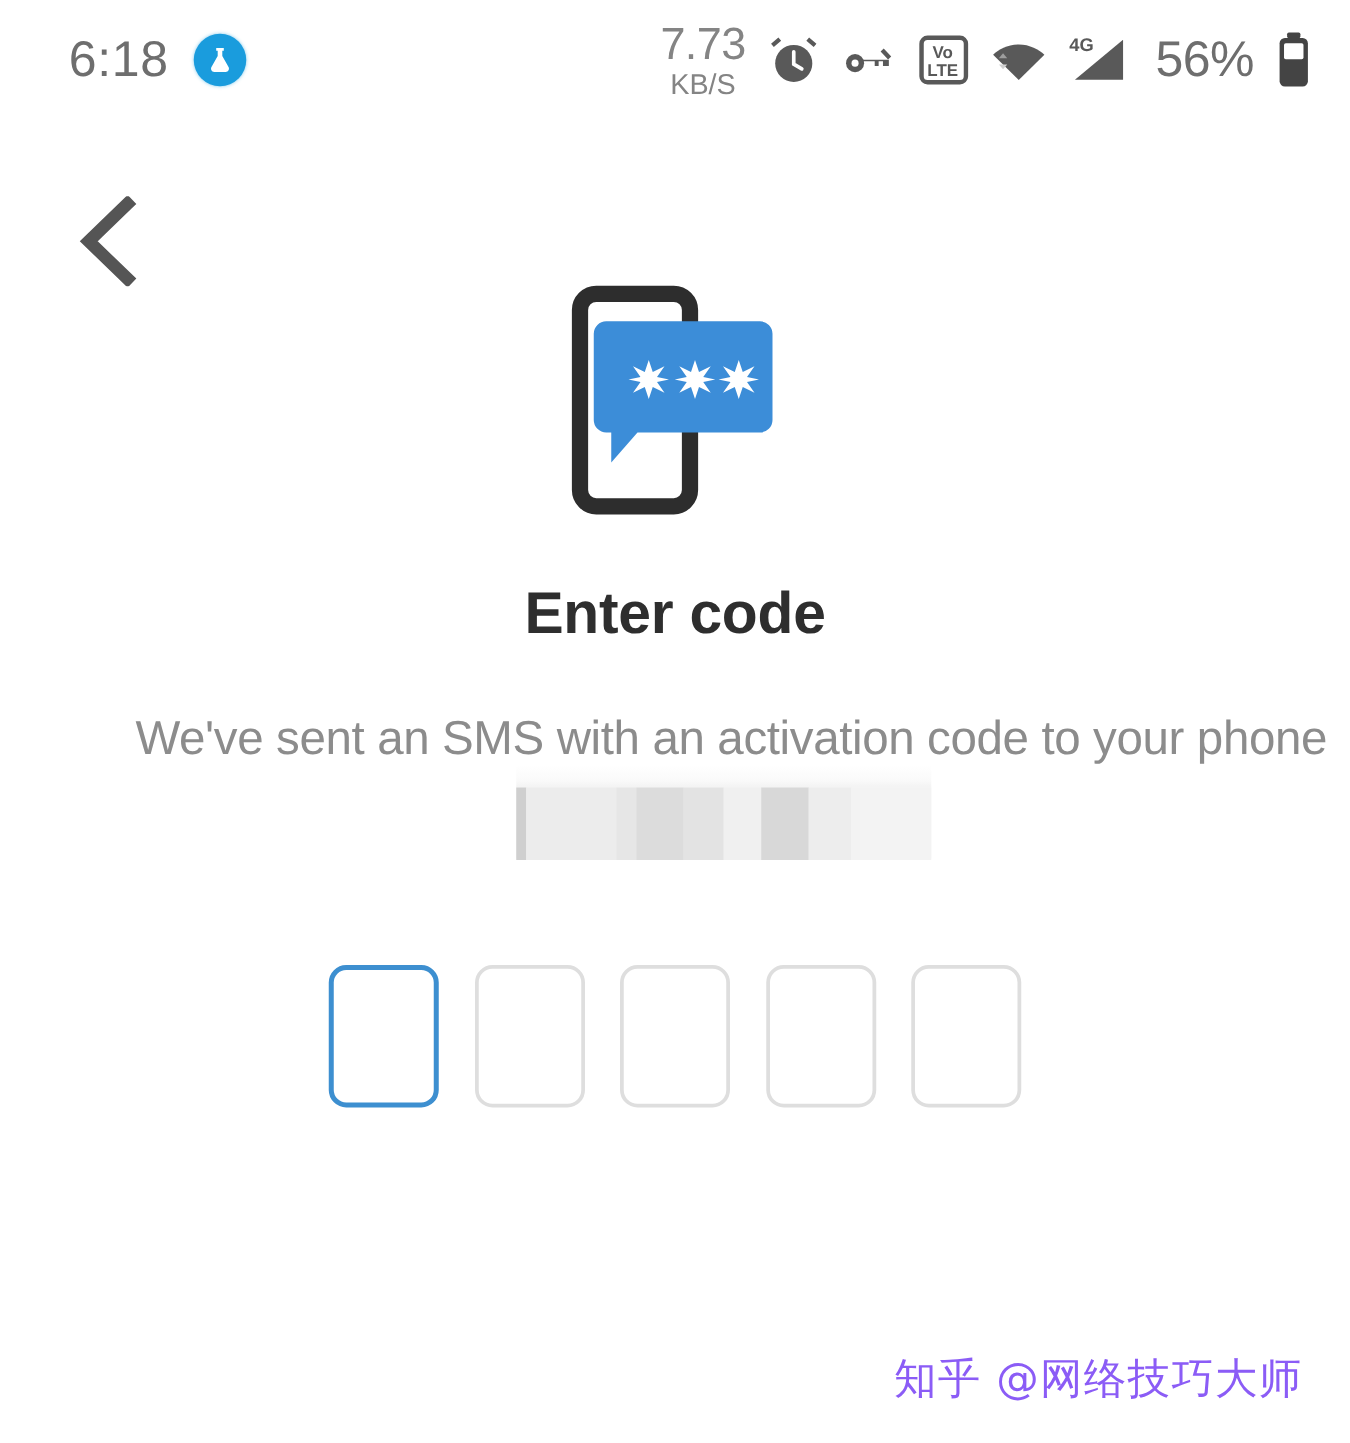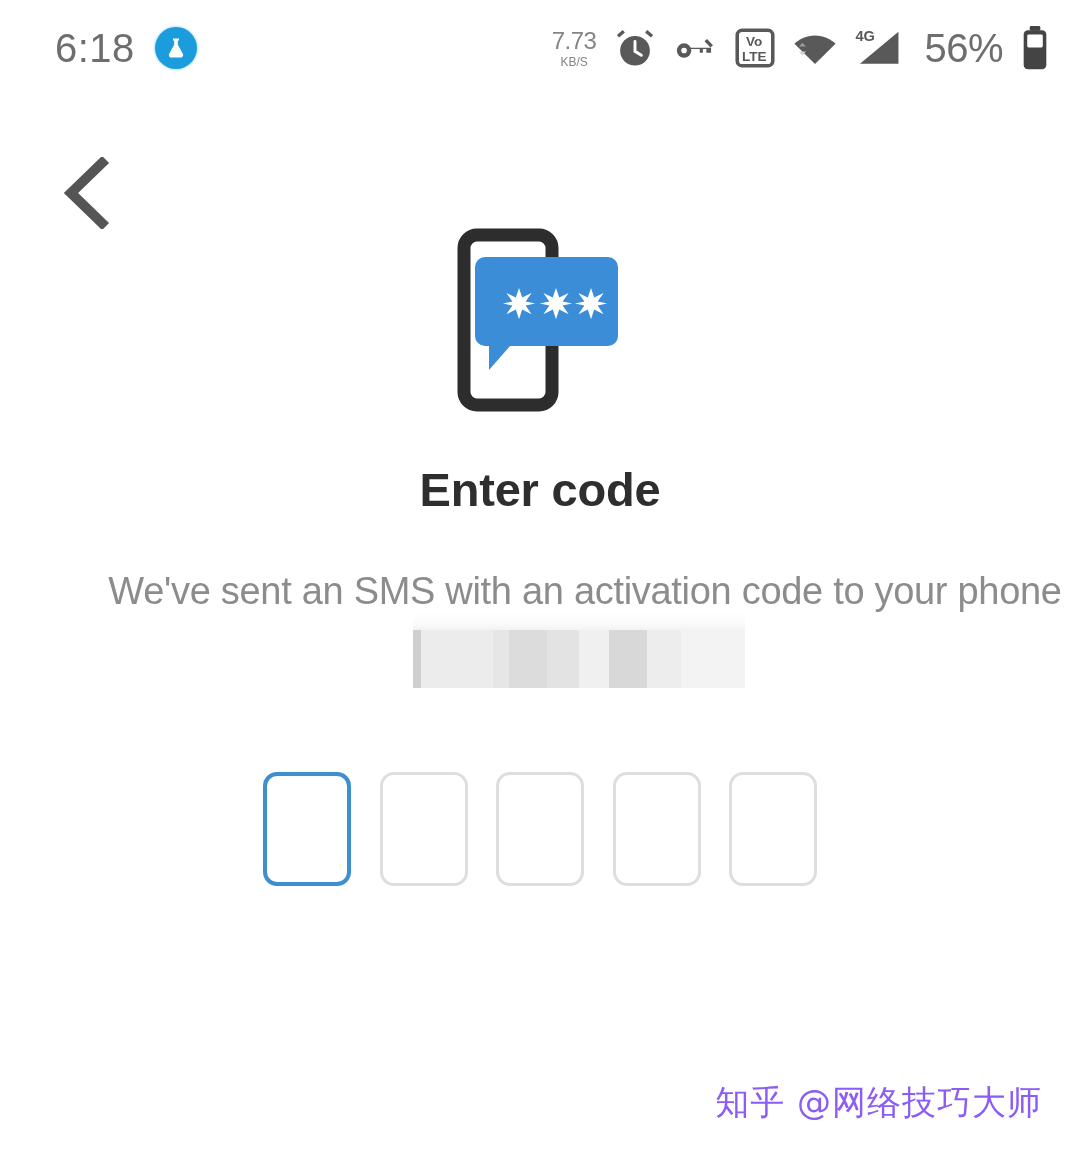--- a/index.html
+++ b/index.html
@@ -58,22 +58,22 @@
     align-items: center;
     gap: 17px;
   }
   .net-speed {
     display: flex;
     flex-direction: column;
     align-items: center;
     line-height: 1;
     color: #848484;
   }
-  .net-speed .ns-num { font-size: 24px; letter-spacing: -0.5px; }
-  .net-speed .ns-unit { font-size: 12px; margin-top: 3px; letter-spacing: 0px; }
+  .net-speed .ns-num { font-size: 36px; letter-spacing: -0.5px; }
+  .net-speed .ns-unit { font-size: 23px; margin-top: 3px; letter-spacing: 0px; }
   .sb-icon { display: flex; align-items: center; justify-content: center; }
   #battery-pct {
     font-size: 40px;
     color: #6e6e6e;
     line-height: 1;
     letter-spacing: -0.5px;
     margin-left: 4px;
   }
 
   

